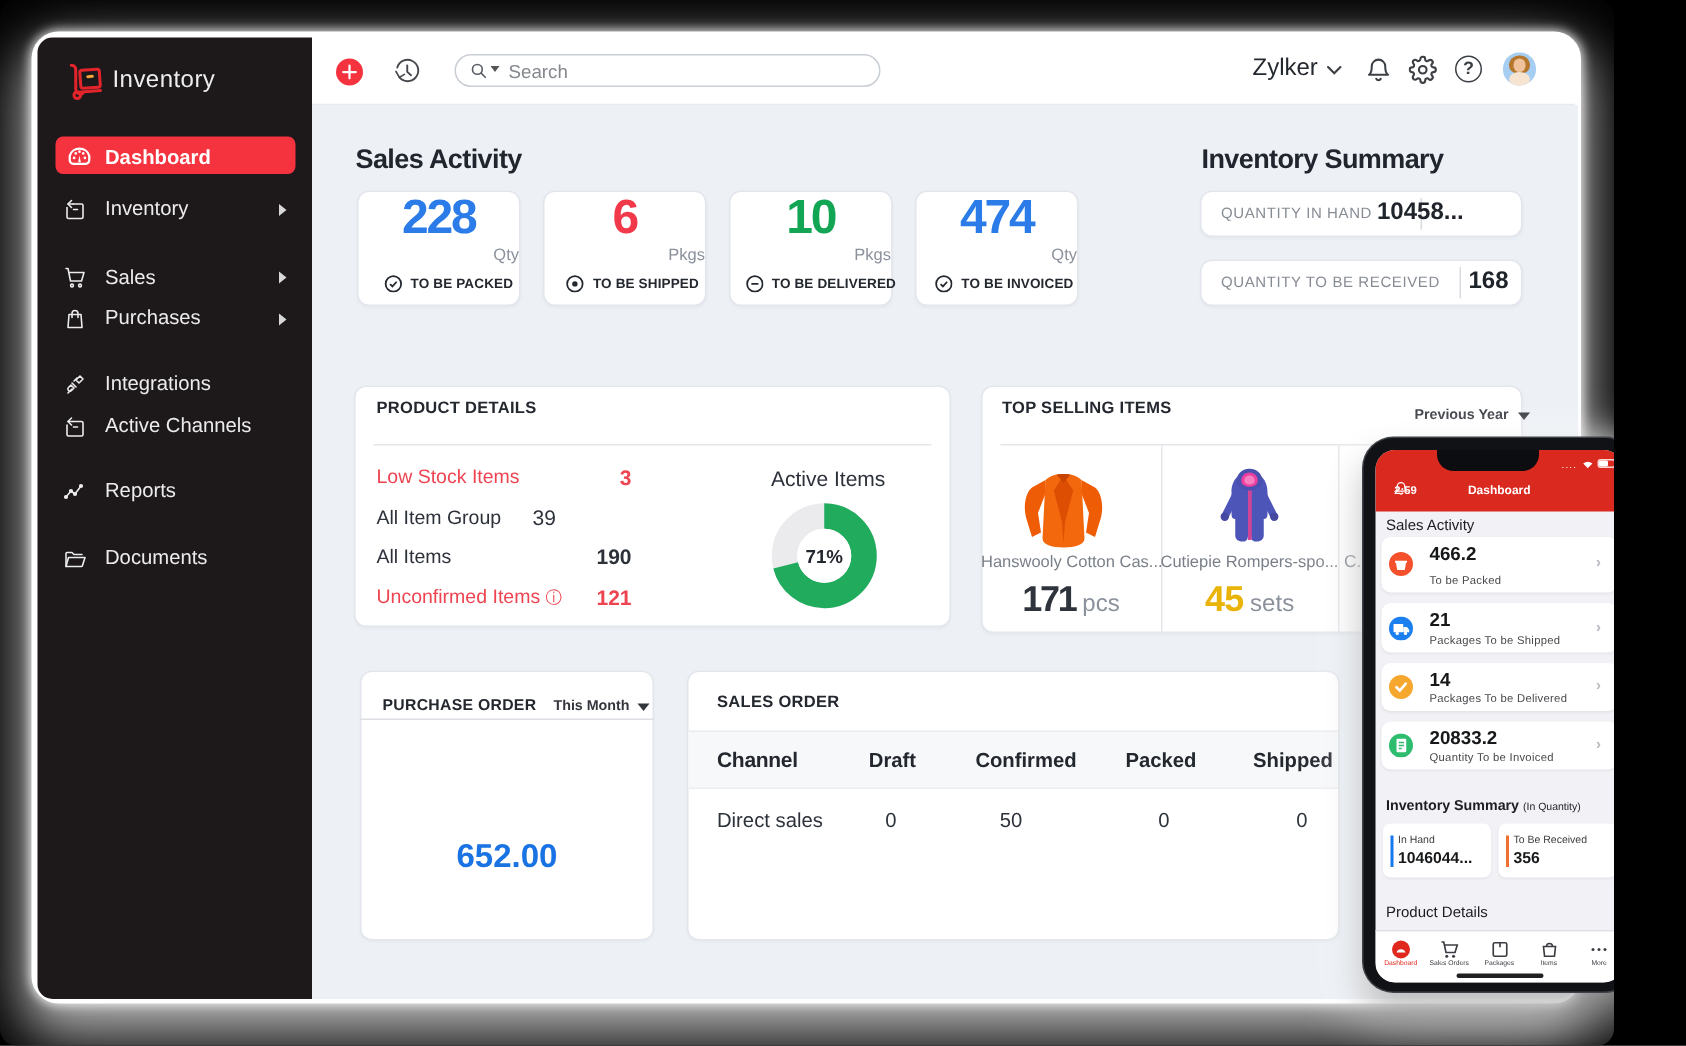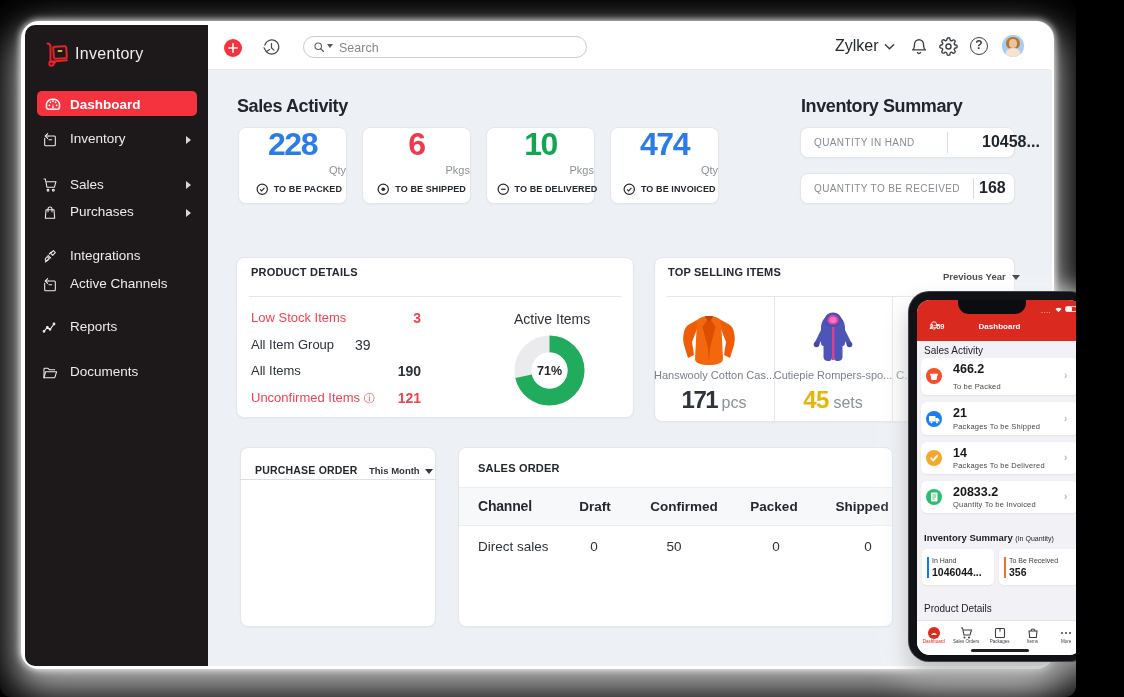--- a/index.html
+++ b/index.html
@@ -191,21 +191,21 @@
     </div>
     <svg class="abs" style="left:622.9px;top:182.5px" width="12.5" height="12.5" viewBox="0 0 16 16" fill="none" stroke="#23272e" stroke-width="1.5">
       <circle cx="8" cy="8" r="6.6"></circle>
       <path d="M5.2 8.2l2 2 3.6-4"></path>
     </svg>
     <div class="abs" style="left:640.9px;top:184px;font-size:9px;font-weight:bold;color:#23272e;letter-spacing:.1px;white-space:nowrap;">TO BE INVOICED</div>
 
   <div class="abs card" style="left:800px;top:127px;width:215px;height:31px;border-radius:8px;"></div>
   <div class="abs" style="left:814px;top:137px;font-size:10px;color:#878c94;letter-spacing:.4px;">QUANTITY IN HAND</div>
   <div class="abs" style="left:947px;top:132px;width:1px;height:21px;background:#d8dbe0;"></div>
-  <div class="abs" style="left:982px;top:133px;width:50px;text-align:left;font-size:16px;font-weight:bold;color:#1f232a;">10458...</div>
+  <div class="abs" style="left:918px;top:133px;width:50px;text-align:left;font-size:16px;font-weight:bold;color:#1f232a;">10458...</div>
   <div class="abs card" style="left:800px;top:173px;width:215px;height:31px;border-radius:8px;"></div>
   <div class="abs" style="left:814px;top:183px;font-size:10px;color:#878c94;letter-spacing:.4px;">QUANTITY TO BE RECEIVED</div>
   <div class="abs" style="left:973px;top:178px;width:1px;height:21px;background:#d8dbe0;"></div>
   <div class="abs" style="left:979px;top:179px;font-size:16px;font-weight:bold;color:#1f232a;">168</div>
 
   <div class="abs card" style="left:236px;top:257px;width:398px;height:161px;"></div>
   <div class="abs h6" style="left:251px;top:266px;">PRODUCT DETAILS</div>
   <div class="abs" style="left:249px;top:296px;width:372px;height:1px;background:#e4e6ea;"></div>
   <div class="abs" style="left:251px;top:310px;font-size:13px;color:#ee4451;">Low Stock Items</div>
     <div class="abs" style="left:355px;top:310px;width:66px;text-align:right;font-size:14px;font-weight:bold;color:#ee4451;">3</div>
@@ -251,20 +251,21 @@
  <path d="M21 16 L21 49 L23.5 49 L23.5 16 Z" fill="#d14597"></path>
 </svg>
     <div class="abs" style="left:773px;top:369px;width:120px;text-align:center;white-space:nowrap;font-size:11px;color:#7a8089;">Cutiepie Rompers-spo...</div>
     <div class="abs" style="left:776px;top:386px;width:114px;text-align:center;"><span style="font-size:24px;font-weight:bold;color:#eab308;letter-spacing:-.5px;">45</span> <span style="font-size:16px;color:#8b919b;">sets</span></div>
 
   <div class="abs card" style="left:240px;top:447px;width:196px;height:180px;"></div>
   <div class="abs" style="left:255px;top:464px;font-size:10.5px;font-weight:bold;color:#23272e;letter-spacing:.2px;">PURCHASE ORDER</div>
   <div class="abs" style="left:369px;top:465px;font-size:9.5px;font-weight:bold;color:#33363c;text-align:right;">This Month</div>
   <div class="abs" style="left:425px;top:469px;width:0;height:0;border-top:5px solid #33363c;border-left:4px solid transparent;border-right:4px solid transparent;"></div>
   <div class="abs" style="left:240px;top:479px;width:196px;height:1px;background:#dddfe4;"></div>
+  <div class="abs" style="left:240px;top:558px;width:196px;text-align:center;font-size:22px;font-weight:bold;color:#1a73e2;">652.00</div>
 
   <div class="abs card" style="left:458px;top:447px;width:435px;height:180px;"></div>
   <div class="abs h6" style="left:478px;top:462px;">SALES ORDER</div>
   <div class="abs" style="left:459px;top:487px;width:433px;height:39px;background:#f7f8fa;border-top:1px solid #ededf0;border-bottom:1px solid #ededf0;"></div>
   <div class="abs" style="left:478px;top:498px;font-size:14px;font-weight:bold;color:#23272e;letter-spacing:-.2px;">Channel</div>
     <div class="abs" style="left:545px;top:499px;width:100px;text-align:center;font-size:13.5px;font-weight:bold;color:#23272e;">Draft</div>
     <div class="abs" style="left:634px;top:499px;width:100px;text-align:center;font-size:13.5px;font-weight:bold;color:#23272e;">Confirmed</div>
     <div class="abs" style="left:724px;top:499px;width:100px;text-align:center;font-size:13.5px;font-weight:bold;color:#23272e;">Packed</div>
     <div class="abs" style="left:812px;top:499px;width:100px;text-align:center;font-size:13.5px;font-weight:bold;color:#23272e;">Shipped</div>
     <div class="abs" style="left:478px;top:539px;font-size:13.5px;color:#2c313a;">Direct sales</div>

